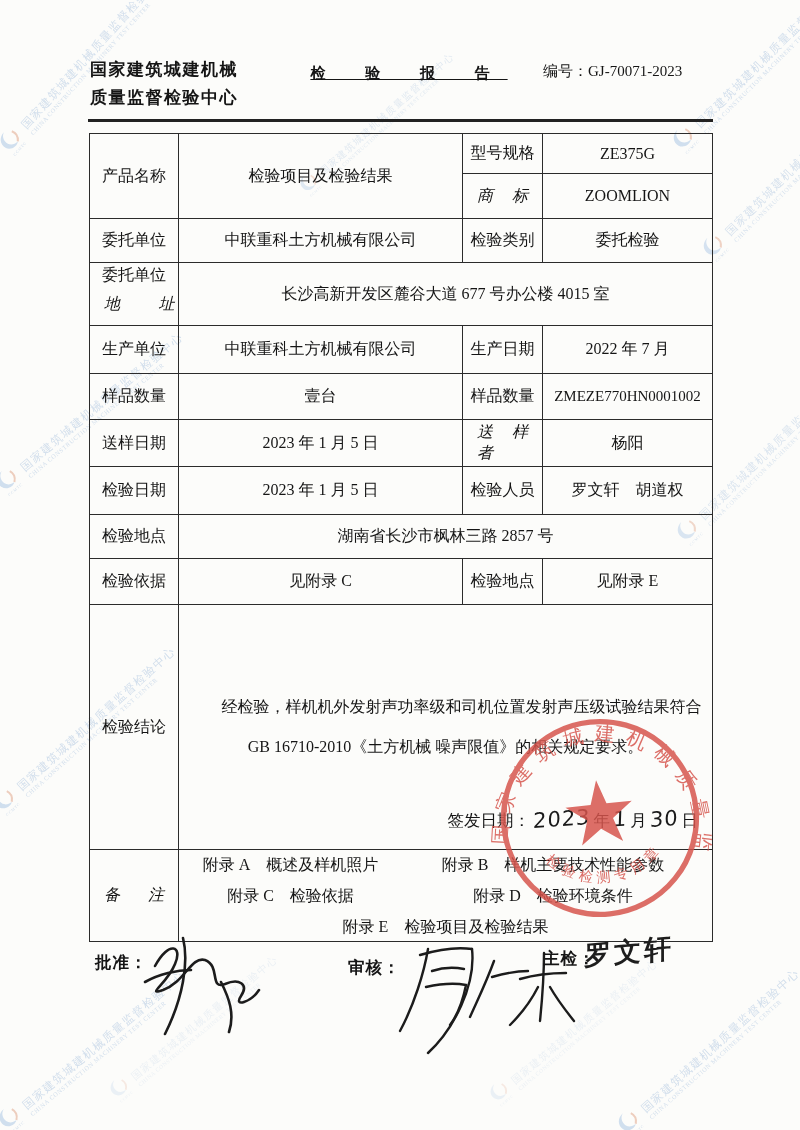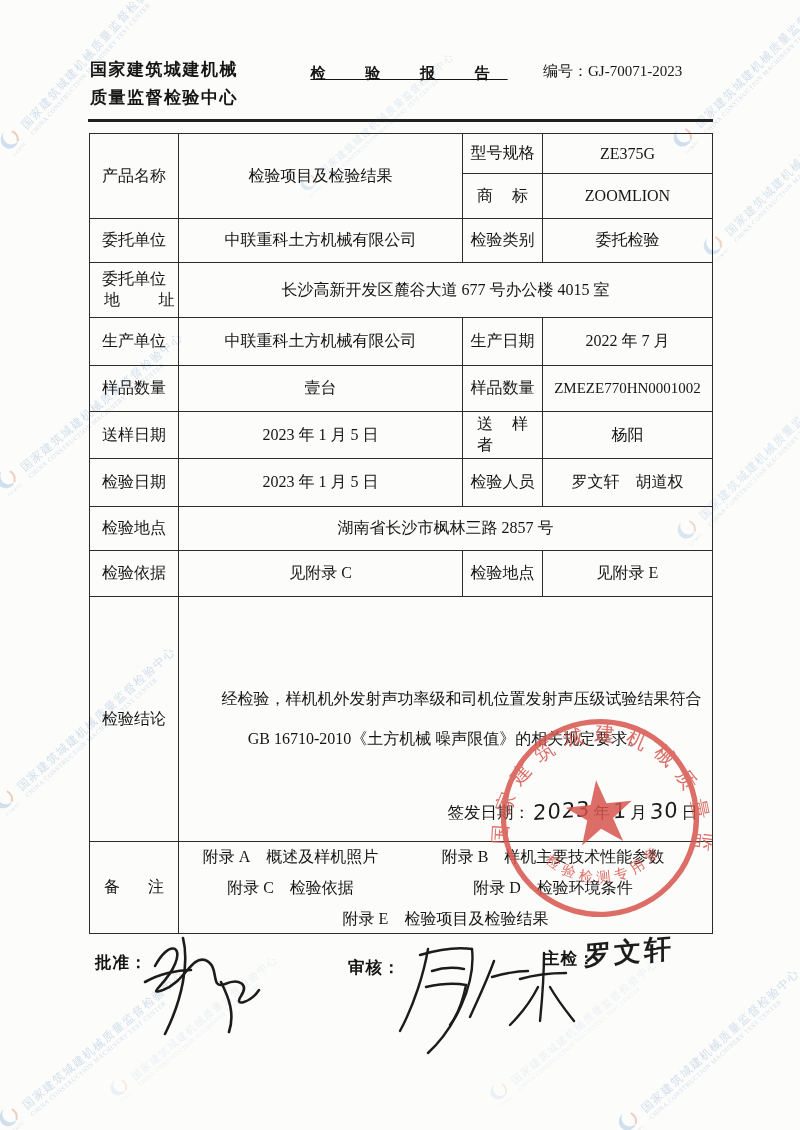--- a/index.html
+++ b/index.html
@@ -12,22 +12,22 @@
   .wm-en{font-size:6.3px;letter-spacing:.6px;color:var(--wm-color,#a8c1de);white-space:nowrap;line-height:8px;}
   
   .hdr-org{position:absolute;left:90px;top:56px;z-index:1;font-size:17px;font-weight:600;line-height:28px;letter-spacing:1.5px;}
   .hdr-title{position:absolute;left:0;right:0;top:64px;z-index:1;text-align:center;font-size:15px;font-weight:700;
              letter-spacing:18px;text-indent:18px;text-decoration:underline;}
   .hdr-right{position:absolute;left:543px;top:58px;z-index:1;font-size:15px;line-height:27px;}
   .hdr-rule{position:absolute;left:88px;top:119px;width:625px;height:3px;background:#222;z-index:1;}
   
   table.rpt{position:absolute;left:89px;top:133px;width:623px;z-index:1;border-collapse:collapse;table-layout:fixed;}
   table.rpt td{border:1.5px solid #2b2b2b;text-align:center;vertical-align:middle;font-size:16px;padding:2px 4px;background:transparent;}
-  .jl{text-align:justify;text-align-last:justify;padding:0 10px;}
-  .lbl2{width:4.4em;margin:0 auto;}
+  .jl{text-align:justify;text-align-last:justify;padding:0 10px;font-style:italic;}
+  .lbl2{width:4.4em;margin:8px auto;}
   td.concl{position:relative;text-align:left;vertical-align:top;padding:40px 14px 8px 14px;line-height:40px;font-size:16.5px;}
   .concl-l1{text-indent:2em;}
   .issue-line{position:absolute;right:14px;bottom:8px;font-size:16.5px;white-space:nowrap;}
   .hw{font-family:"DejaVu Sans","Liberation Sans",sans-serif;display:inline-block;font-size:21px;
       transform:rotate(-4deg) skewX(-6deg);letter-spacing:1px;margin:0 3px;color:#1a1a1a;}
   td.remarks-cell{text-align:left;vertical-align:middle;padding:4px 4px 4px 52px;}
   .remarks-grid{display:grid;grid-template-columns:215px 1fr;row-gap:6px;font-size:16px;line-height:25px;}
   .apx-desc{margin-left:16px;}
   .apx-span{grid-column:1 / span 2;}
   

